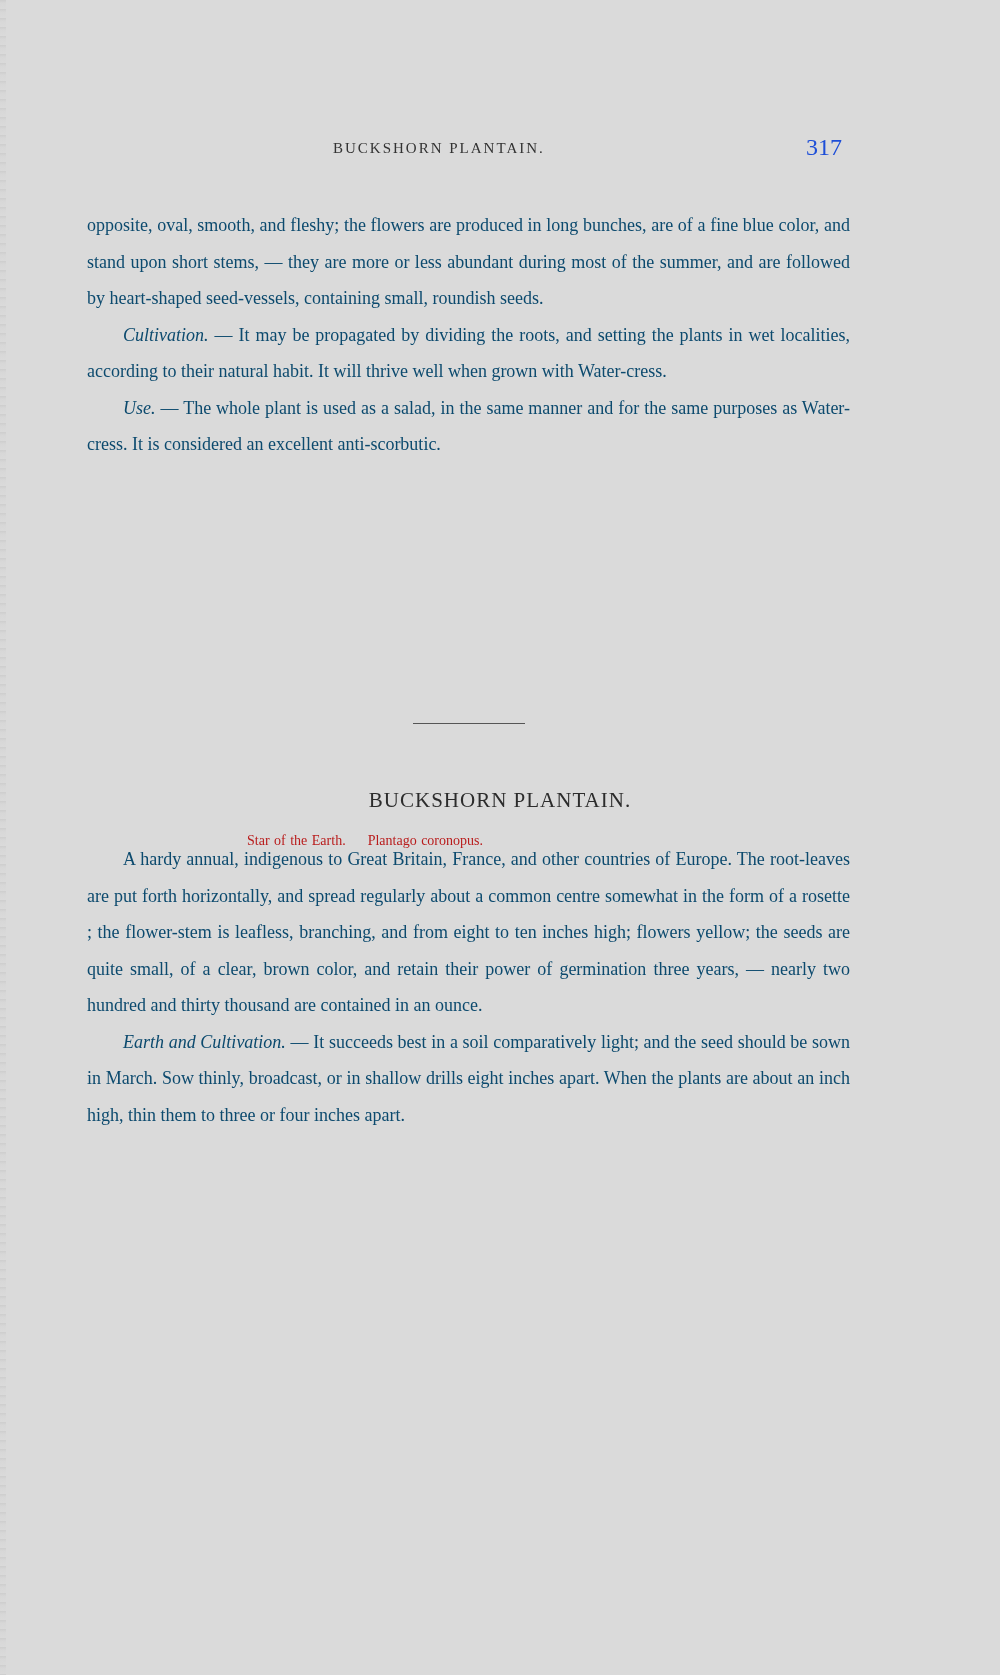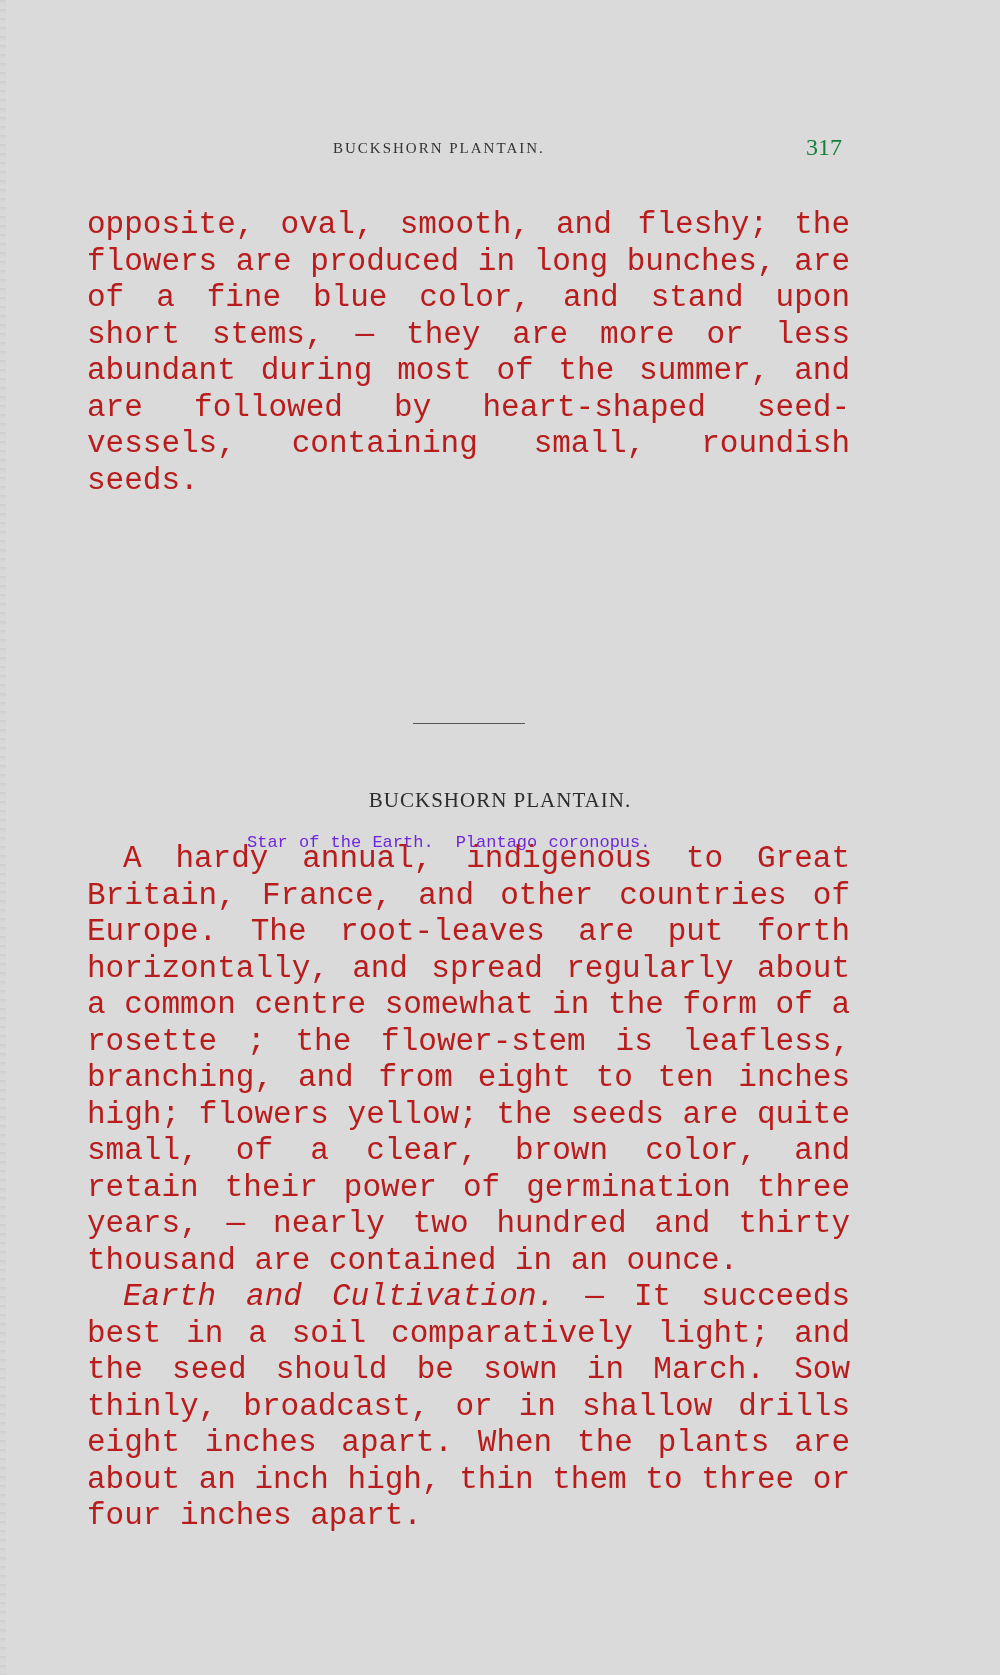--- a/index.html
+++ b/index.html
@@ -32,31 +32,31 @@
       font-size: 15px;
       letter-spacing: 2px;
       color: #333;
     }
     .page-number {
       position: absolute;
       top: 134px;
       left: 806px;
       font-family: "Liberation Serif", serif;
       font-size: 24px;
-      color: #15803d;
+      color: #1d4ed8;
     }
     .text-block {
       position: absolute;
       left: 87px;
       width: 763px;
-      font-family: Liberation Mono, monospace;
-      font-size: 31px;
+      font-family: Liberation Serif, serif;
+      font-size: 18px;
       line-height: 36.5px;
       text-align: justify;
-      color: #b91c1c;
+      color: #0c4a6e;
     }
     .text-block p {
       margin: 0;
     }
     .indent {
       text-indent: 36px;
     }
     .lead {
       font-style: italic;
     }
@@ -81,37 +81,39 @@
       letter-spacing: 1px;
       color: #2c2c2c;
       padding-left: 0px;
       box-sizing: border-box;
     }
     .section-title span { display:inline-block; margin-left: 0px; }
     .subtitle {
       position: absolute;
       top: 833px;
       left: 247px;
-      font-family: Liberation Mono, monospace;
-      font-size: 17px;
-      color: #6d28d9;
+      font-family: Liberation Serif, serif;
+      font-size: 14px;
+      color: #b91c1c;
       word-spacing: 1px;
     }
     .subtitle .gap { display: inline-block; width: 22px; }
   </style>
 </head>
 <body>
 
 <div class="edge"></div>
 
 <div class="running-head">BUCKSHORN PLANTAIN.</div>
 <div class="page-number">317</div>
 
 <div class="text-block block1">
   <p>opposite, oval, smooth, and fleshy; the flowers are produced in long bunches, are of a fine blue color, and stand upon short stems, — they are more or less abundant during most of the summer, and are followed by heart-shaped seed-vessels, containing small, roundish seeds.</p>
+  <p class="indent"><span class="lead">Cultivation.</span><span> — It may be propagated by dividing the roots, and setting the plants in wet localities, according to their natural habit. It will thrive well when grown with Water-cress.</span></p>
+  <p class="indent"><span class="lead">Use.</span><span> — The whole plant is used as a salad, in the same manner and for the same purposes as Water-cress. It is considered an excellent anti-scorbutic.</span></p>
 </div>
 
 <div class="rule"></div>
 
 <div class="section-title"><span>BUCKSHORN PLANTAIN.</span></div>
 
 <div class="subtitle">
   <span>Star of the Earth.</span><span class="gap"></span><span>Plantago coronopus.</span>
 </div>
 

